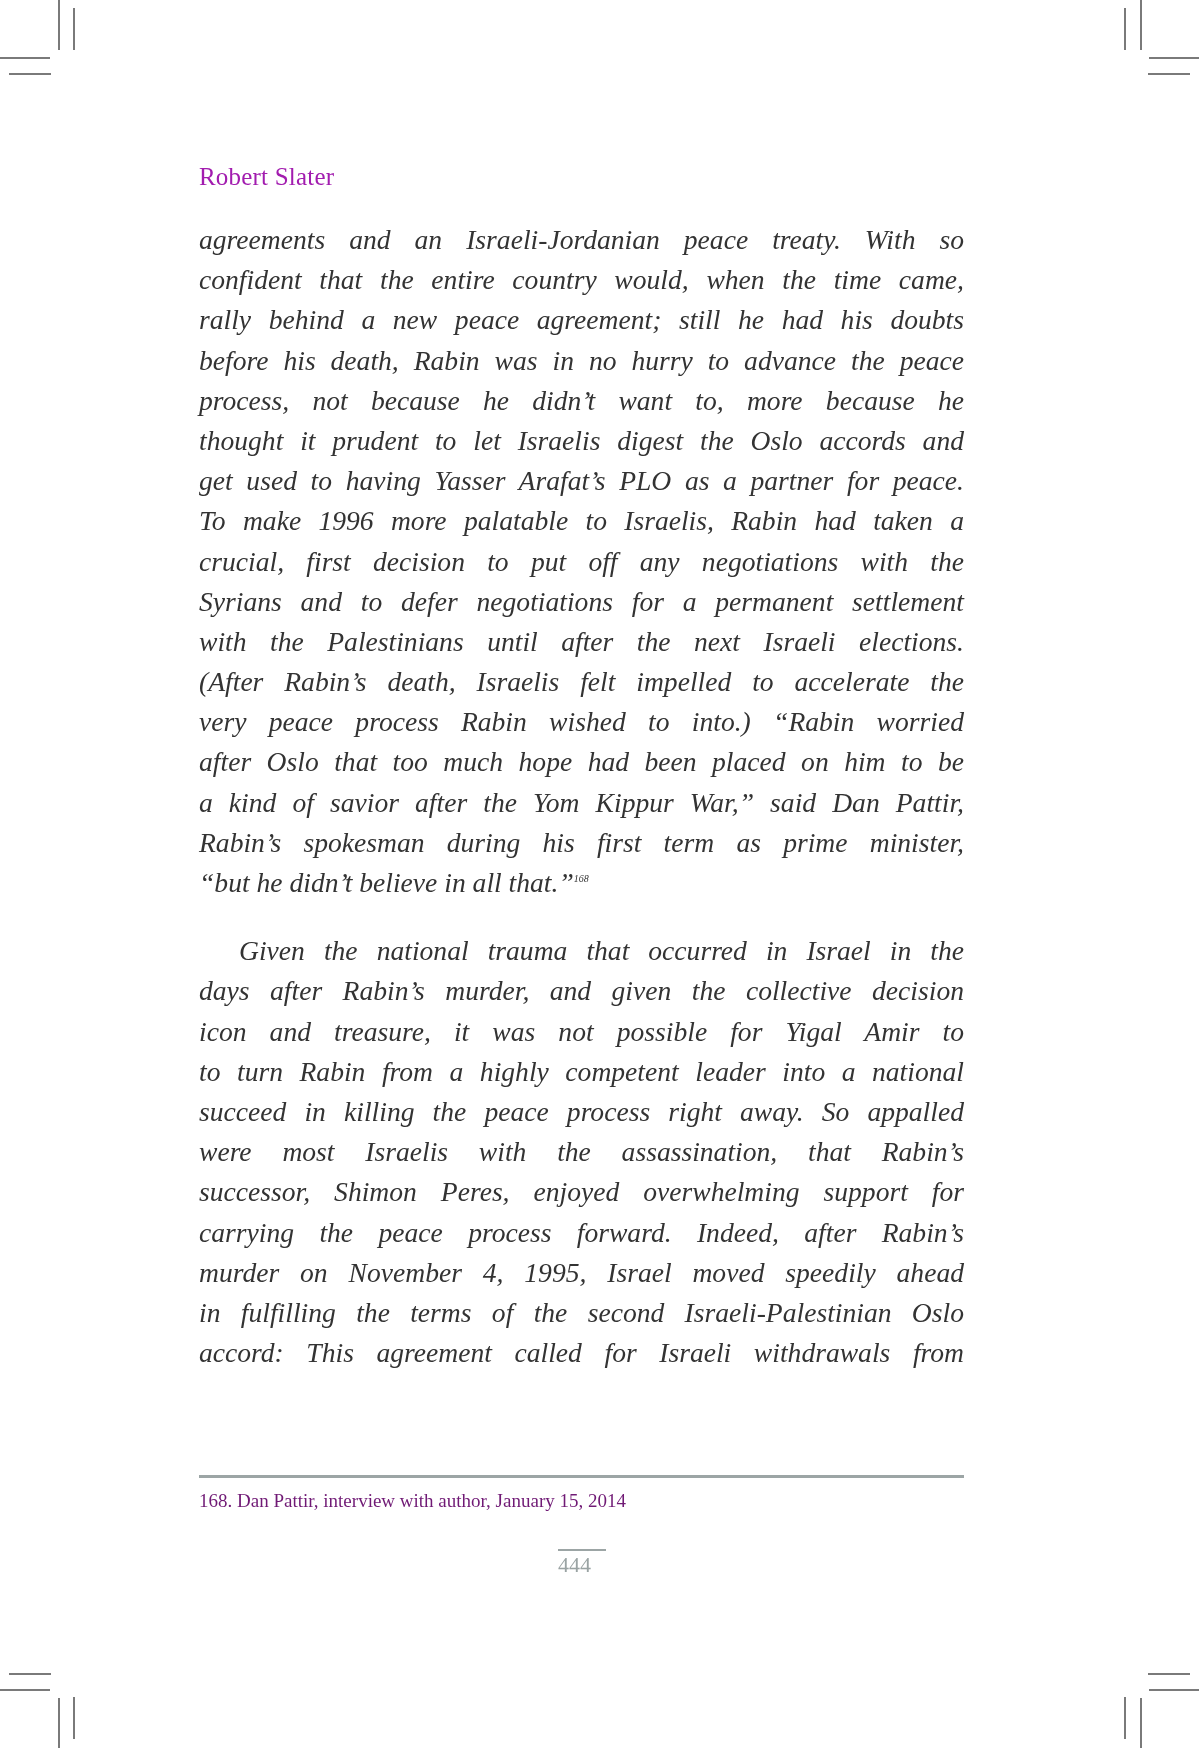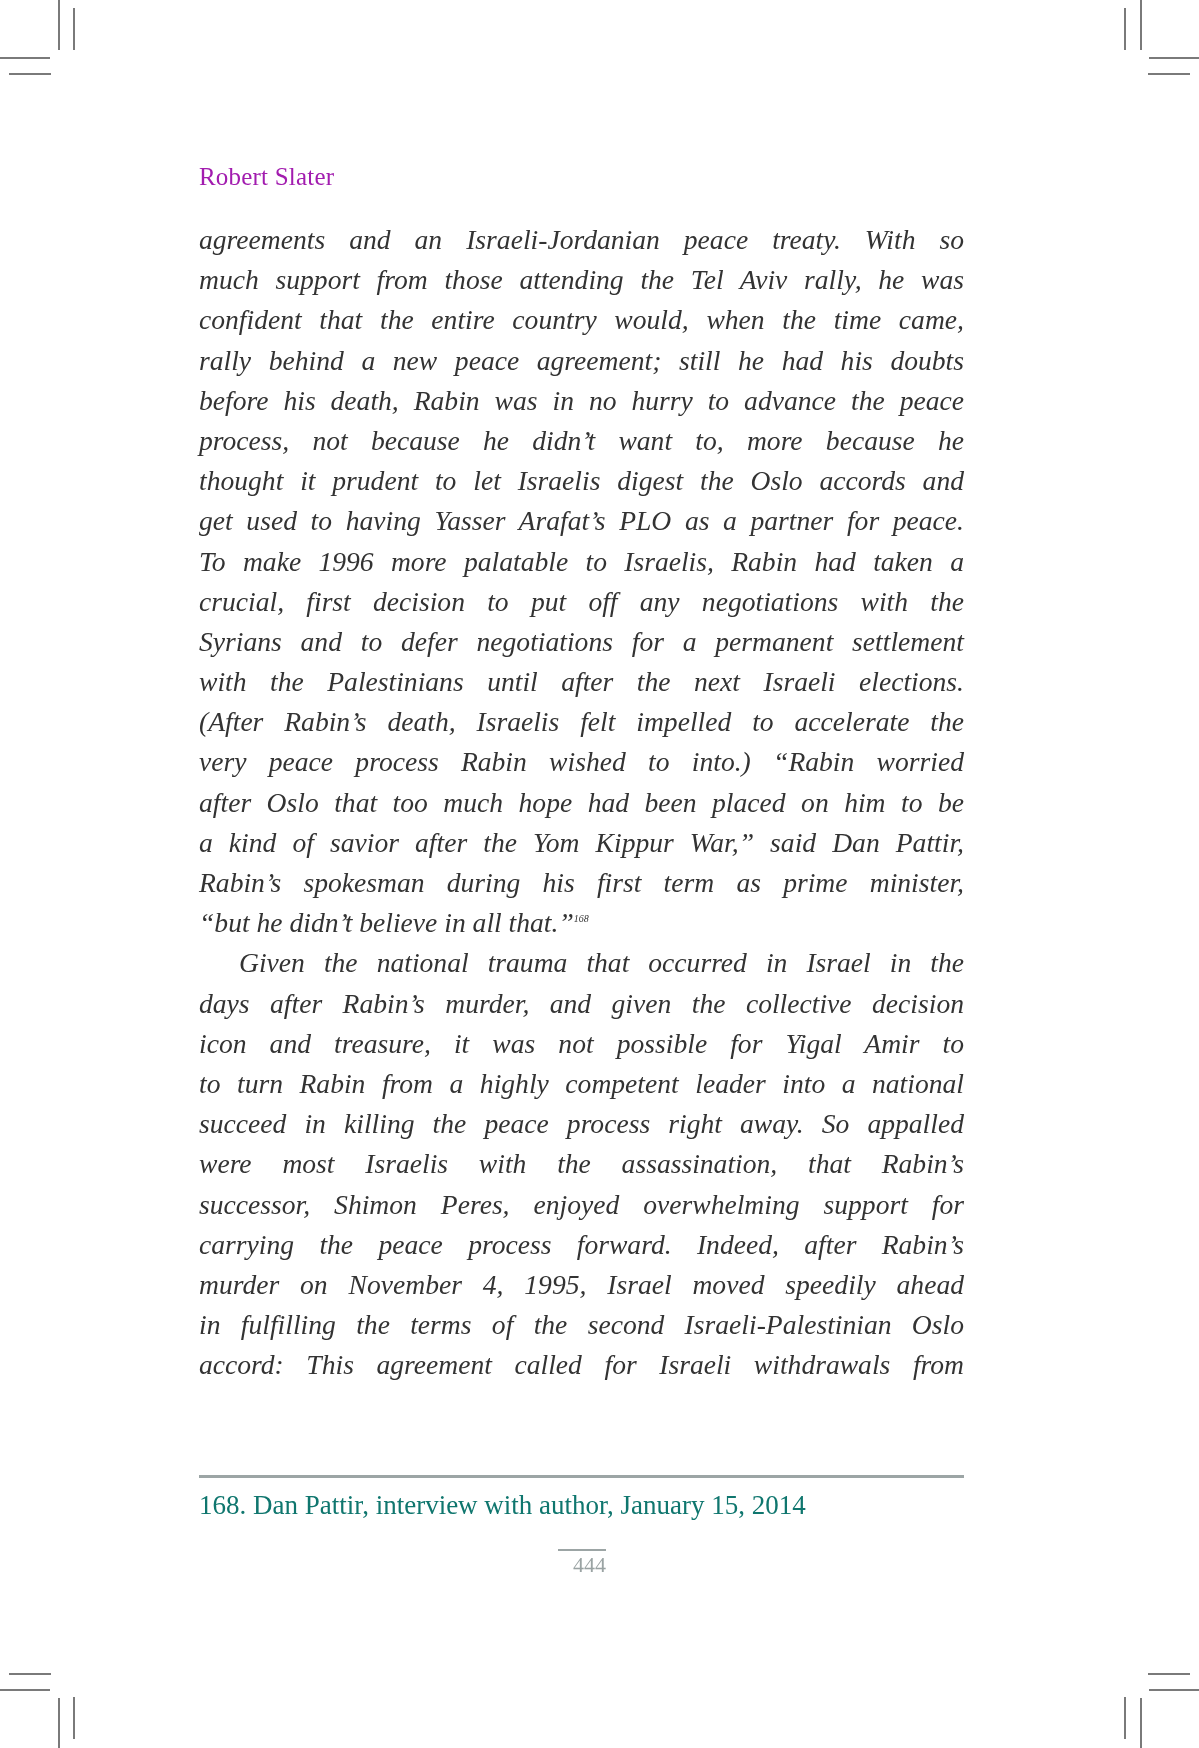--- a/index.html
+++ b/index.html
@@ -5,25 +5,25 @@
   html, body { margin:0; padding:0; background:#ffffff; }
   body { width:1199px; height:1748px; position:relative; overflow:hidden;
          font-family:"Liberation Serif","DejaVu Serif",serif; color:#333333; }
   .crop { position:absolute; background:#7a7a7a; }
   .crop.h { height:2px; }
   .crop.v { width:2px; }
   .running-head { position:absolute; left:199px; top:163px; font-size:25px; color:#a21caf; letter-spacing:0.2px; }
   .body-text { position:absolute; left:199px; top:220px; width:765px; font-size:27.6px; line-height:40.2px;font-style:italic; }
   .line { display:block; white-space:nowrap; text-align:justify; text-align-last:justify; height:40.2px; }
   .line.last { text-align-last:left; }
-  .line.indent { padding-left:40px; }
+  .line.indent { padding-left:40px;margin-top:28px; }
   sup { font-size:10px; vertical-align:top; position:relative; top:-4px; }
   .fn-rule { position:absolute; left:199px; top:1475px; width:765px; height:3px; background:#9ca5a5; }
-  .footnote { position:absolute; left:199px; top:1490px; font-size:27px; color:#0f766e; }
-  .pagenum-wrap { position:absolute; left:558px; top:1549px; width:48px; text-align:right; }
+  .footnote { position:absolute; left:199px; top:1490px; font-size:19px; color:#701a75; }
+  .pagenum-wrap { position:absolute; left:558px; top:1549px; width:48px; text-align:left; }
   .pagenum-rule { height:2px; background:#9ca5a5; margin-bottom:1px; }
   .pagenum { font-size:22px; color:#9aa3a3; }
 </style>
 </head>
 <body>
 
 <div class="crop h" style="left:0;top:57px;width:50px;"></div>
 <div class="crop h" style="left:9px;top:73px;width:42px;"></div>
 <div class="crop v" style="left:58px;top:0;height:50px;"></div>
 <div class="crop v" style="left:73px;top:8px;height:42px;"></div>
@@ -41,21 +41,20 @@
 <div class="crop h" style="left:1148px;top:1673px;width:42px;"></div>
 <div class="crop h" style="left:1149px;top:1689px;width:50px;"></div>
 <div class="crop v" style="left:1140px;top:1698px;height:50px;"></div>
 <div class="crop v" style="left:1124px;top:1697px;height:42px;"></div>
 
 <div class="running-head">Robert Slater</div>
 
 <div class="body-text">
   <div id="para-0">
       <span class="line">agreements and an Israeli-Jordanian peace treaty. With so</span>
-      <span class="line">much support from those attending the Tel Aviv rally, he was</span>
       <span class="line">confident that the entire country would, when the time came,</span>
       <span class="line">rally behind a new peace agreement; still he had his doubts</span>
       <span class="line">before his death, Rabin was in no hurry to advance the peace</span>
       <span class="line">process, not because he didn’t want to, more because he</span>
       <span class="line">thought it prudent to let Israelis digest the Oslo accords and</span>
       <span class="line">get used to having Yasser Arafat’s PLO as a partner for peace.</span>
       <span class="line">To make 1996 more palatable to Israelis, Rabin had taken a</span>
       <span class="line">crucial, first decision to put off any negotiations with the</span>
       <span class="line">Syrians and to defer negotiations for a permanent settlement</span>
       <span class="line">with the Palestinians until after the next Israeli elections.</span>

